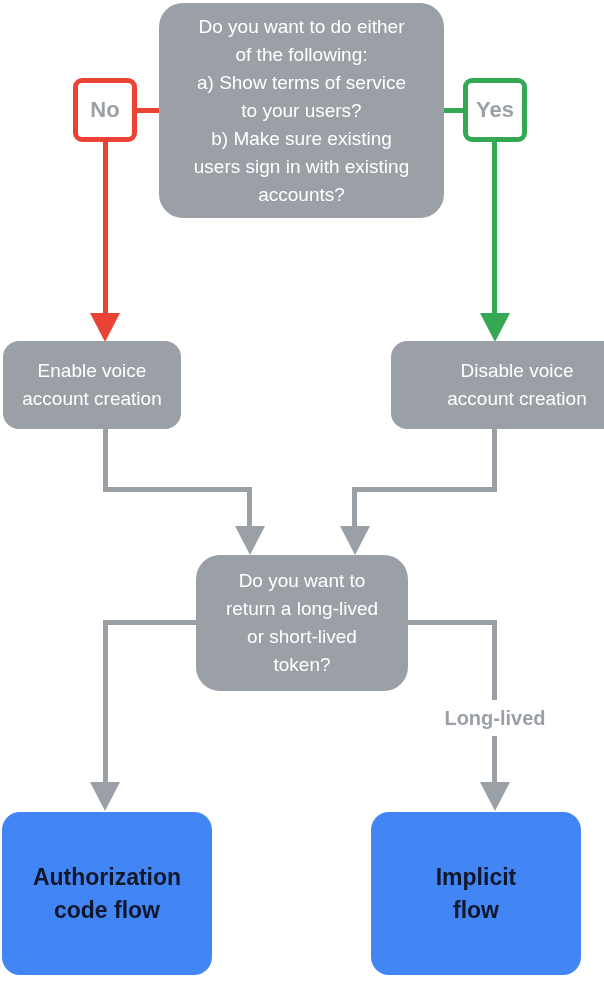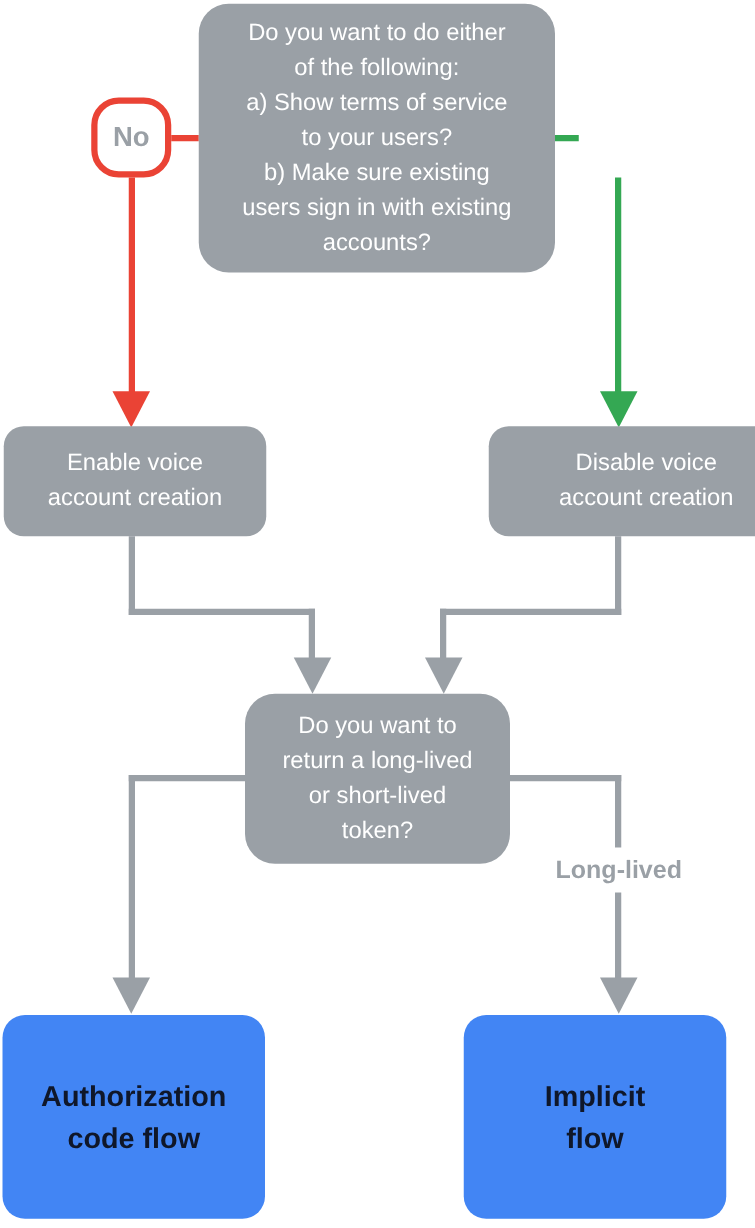--- a/index.html
+++ b/index.html
@@ -36,21 +36,21 @@
     background: var(--gray);
     color: #FFFFFF;
     font-size: 19px;
     line-height: 28px;
   }
   .r24 { border-radius: 24px; }
   .r16 { border-radius: 16px; }
   .badge {
     background: #FFFFFF;
     border: 5px solid var(--gray);
-    border-radius: 22px;
+    border-radius: 9px;
     color: var(--label_text);
     font-size: 22px;
     font-weight: 600;
   }
   .badge.red-border { border-color: var(--red); }
   .badge.green-border { border-color: var(--green); }
   .blue-box {
     background: var(--blue);
     color: #0f172a;
     font-size: 23px;
@@ -123,40 +123,43 @@
 to your users?
 b) Make sure existing
 users sign in with existing
 accounts?</span>
     </div>
 
     <div class="node badge red-border" style="left:73px; top:78px; width:64px; height:64px;">
       <span class="txt">No</span>
     </div>
 
+    <div class="node badge green-border" style="left:463px; top:78px; width:64px; height:64px;">
+      <span class="txt">Yes</span>
+    </div>
 
-    <div class="node gray-box r16" style="left:3px; top:341px; width:210px; height:88px;">
+    <div class="node gray-box r16" style="left:3px; top:341px; width:178px; height:88px;">
       <span class="txt">Enable voice
 account creation</span>
     </div>
 
     <div class="node gray-box r16" style="left:391px; top:329px; width:252px; height:88px;margin-top:12px;">
       <span class="txt">Disable voice
 account creation</span>
     </div>
 
     <div class="node gray-box r24" style="left:196px; top:555px; width:212px; height:136px;">
       <span class="txt">Do you want to
 return a long-lived
 or short-lived
 token?</span>
     </div>
 
 
-    <div class="node tag" style="left:410px; top:678px; width:170px; height:36px;">
+    <div class="node tag" style="left:410px; top:700px; width:170px; height:36px;">
       <span class="txt">Long-lived</span>
     </div>
 
     <div class="node blue-box" style="left:2px; top:812px; width:210px; height:163px;">
       <span class="txt">Authorization
 code flow</span>
     </div>
 
     <div class="node blue-box" style="left:371px; top:812px; width:210px; height:163px;">
       <span class="txt">Implicit

